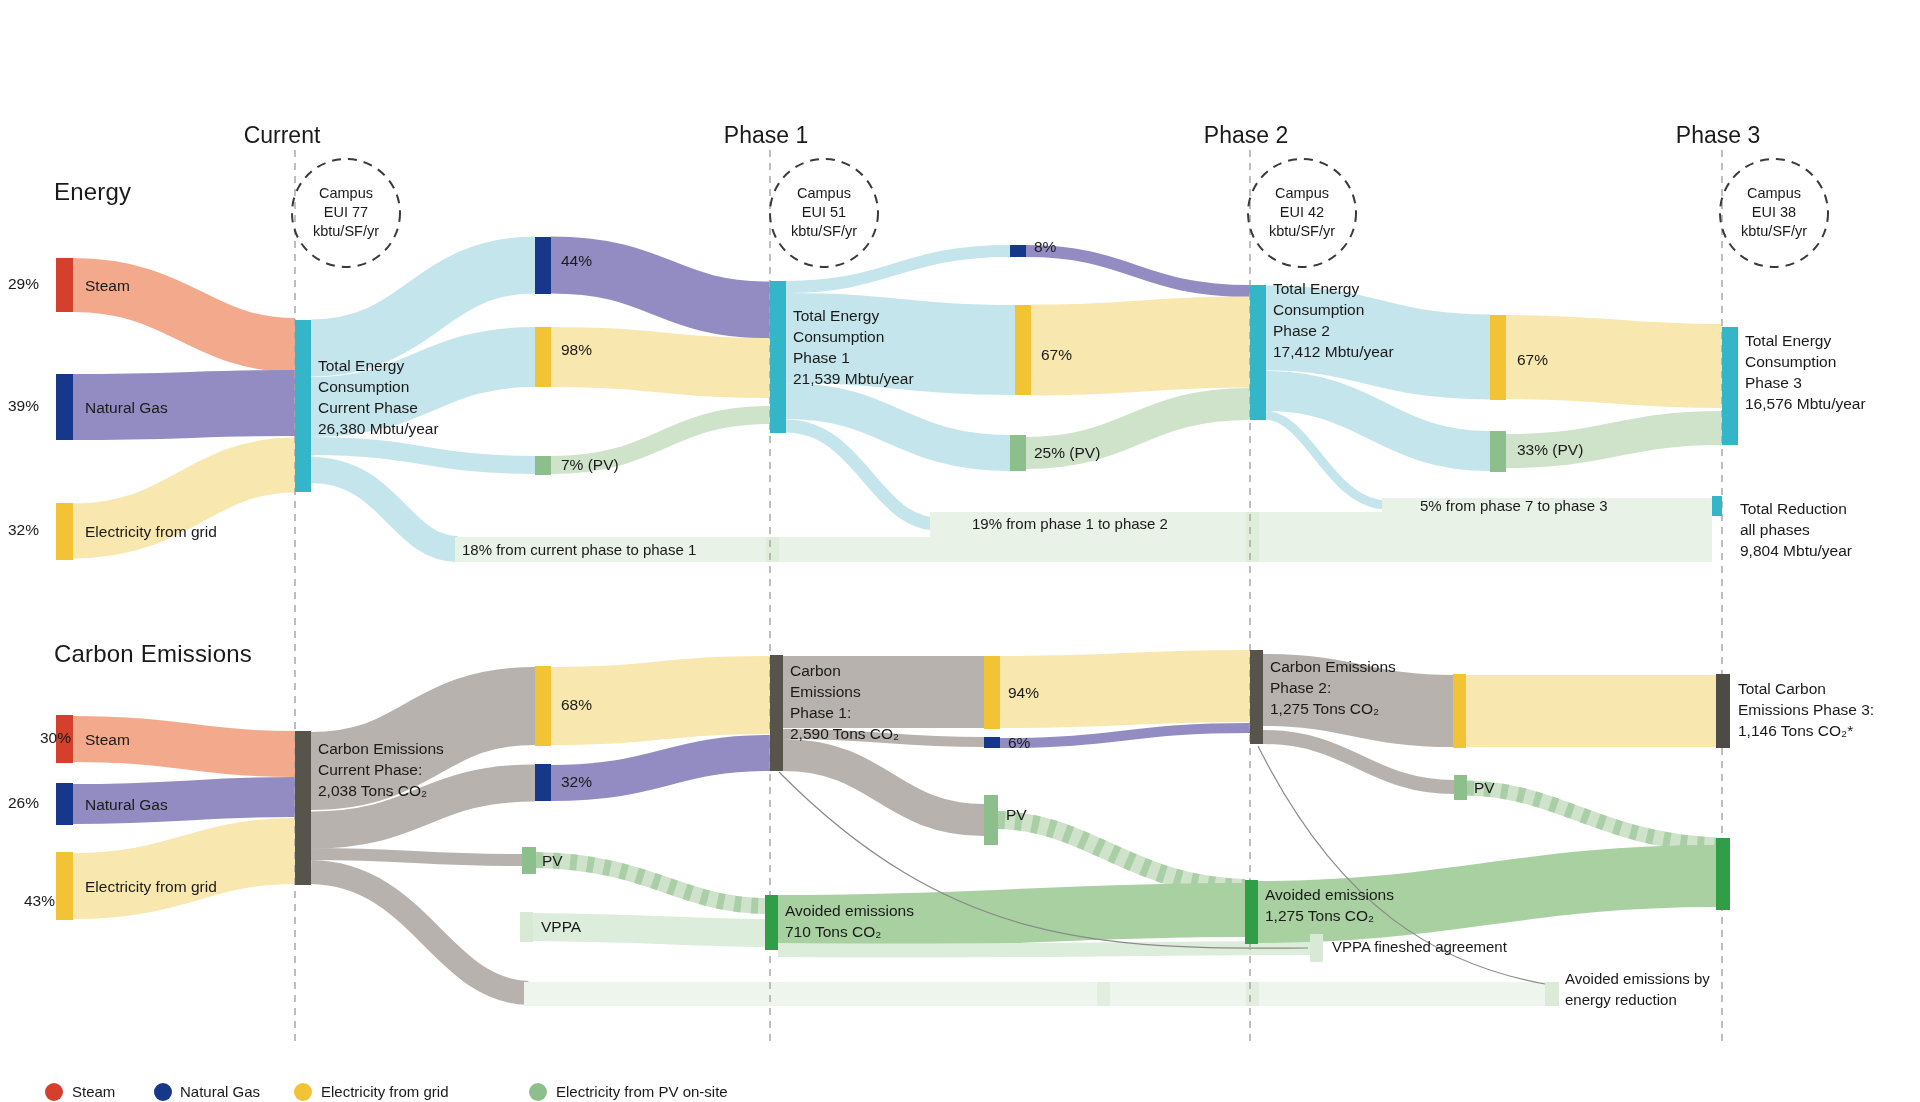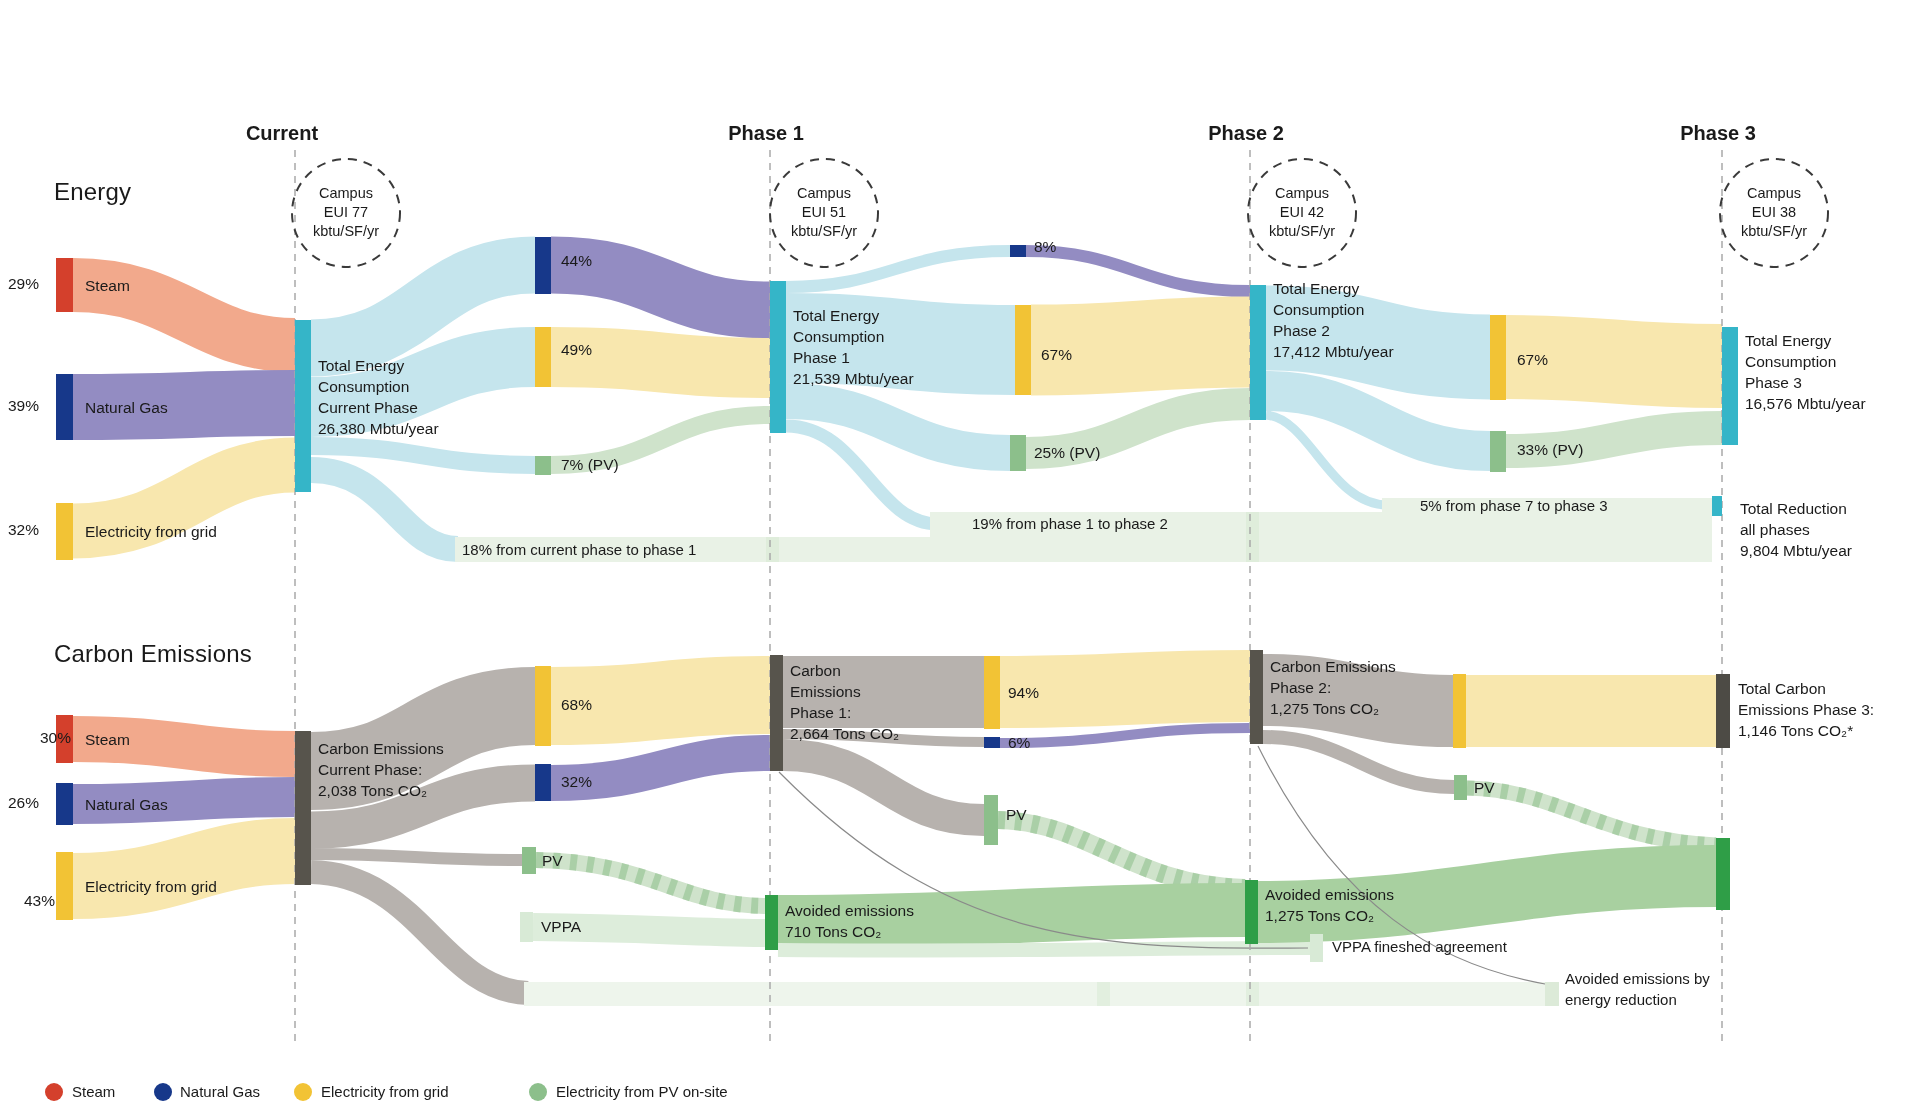--- a/index.html
+++ b/index.html
@@ -1,21 +1,21 @@
 <!DOCTYPE html>
 <html><head>
 <meta charset="utf-8">
 <style>
   html,body{margin:0;padding:0;background:#ffffff;}
   #canvas{position:relative;width:1920px;height:1102px;background:#ffffff;overflow:hidden;
           font-family:"Liberation Sans","DejaVu Sans",sans-serif;color:#1a1a1a;}
   #sankey-svg{position:absolute;left:0;top:0;}
   .lbl{position:absolute;white-space:pre-line;line-height:21px;font-size:15.5px;}
   .head{position:absolute;font-size:24px;letter-spacing:.2px;}
-  .phase-title{position:absolute;font-size:20px;transform:translateX(-50%);font-weight:bold;}
+  .phase-title{position:absolute;font-size:23px;transform:translateX(-50%);}
   .circle-text{position:absolute;font-size:14.5px;line-height:19px;text-align:center;
                white-space:pre-line;transform:translateX(-50%);}
   .pct{position:absolute;font-size:15.5px;}
   .band-lbl{position:absolute;font-size:15px;}
   .legend-lbl{position:absolute;font-size:15px;}
 </style>
 </head>
 <body>
 
 <div id="canvas">
@@ -194,21 +194,21 @@
   <div class="lbl" style="left:1273px;top:278px;">Total Energy
 Consumption
 Phase 2
 17,412 Mbtu/year</div>
   <div class="lbl" style="left:1745px;top:330px;">Total Energy
 Consumption
 Phase 3
 16,576 Mbtu/year</div>
 
   <div class="pct" style="left:561px;top:252px;">44%</div>
-  <div class="pct" style="left:561px;top:341px;">49%</div>
+  <div class="pct" style="left:561px;top:341px;">98%</div>
   <div class="pct" style="left:561px;top:456px;">7% (PV)</div>
   <div class="pct" style="left:1034px;top:238px;">8%</div>
   <div class="pct" style="left:1041px;top:346px;">67%</div>
   <div class="pct" style="left:1034px;top:444px;">25% (PV)</div>
   <div class="pct" style="left:1517px;top:351px;">67%</div>
   <div class="pct" style="left:1517px;top:441px;">33% (PV)</div>
 
   <div class="band-lbl" style="left:462px;top:541px;">18% from current phase to phase 1</div>
   <div class="band-lbl" style="left:972px;top:515px;">19% from phase 1 to phase 2</div>
   <div class="band-lbl" style="left:1420px;top:497px;">5% from phase 7 to phase 3</div>
@@ -224,21 +224,21 @@
   <div class="lbl" style="left:85px;top:794px;">Natural Gas</div>
   <div class="pct" style="left:8px;top:892px;margin-left:16px;">43%</div>
   <div class="lbl" style="left:85px;top:876px;">Electricity from grid</div>
 
   <div class="lbl" style="left:318px;top:738px;">Carbon Emissions
 Current Phase:
 2,038 Tons CO₂</div>
   <div class="lbl" style="left:790px;top:660px;">Carbon
 Emissions
 Phase 1:
-2,664 Tons CO₂</div>
+2,590 Tons CO₂</div>
   <div class="lbl" style="left:1270px;top:656px;">Carbon Emissions
 Phase 2:
 1,275 Tons CO₂</div>
   <div class="lbl" style="left:1738px;top:678px;">Total Carbon
 Emissions Phase 3:
 1,146 Tons CO₂*</div>
 
   <div class="pct" style="left:561px;top:696px;">68%</div>
   <div class="pct" style="left:561px;top:773px;">32%</div>
   <div class="pct" style="left:542px;top:852px;">PV</div>

